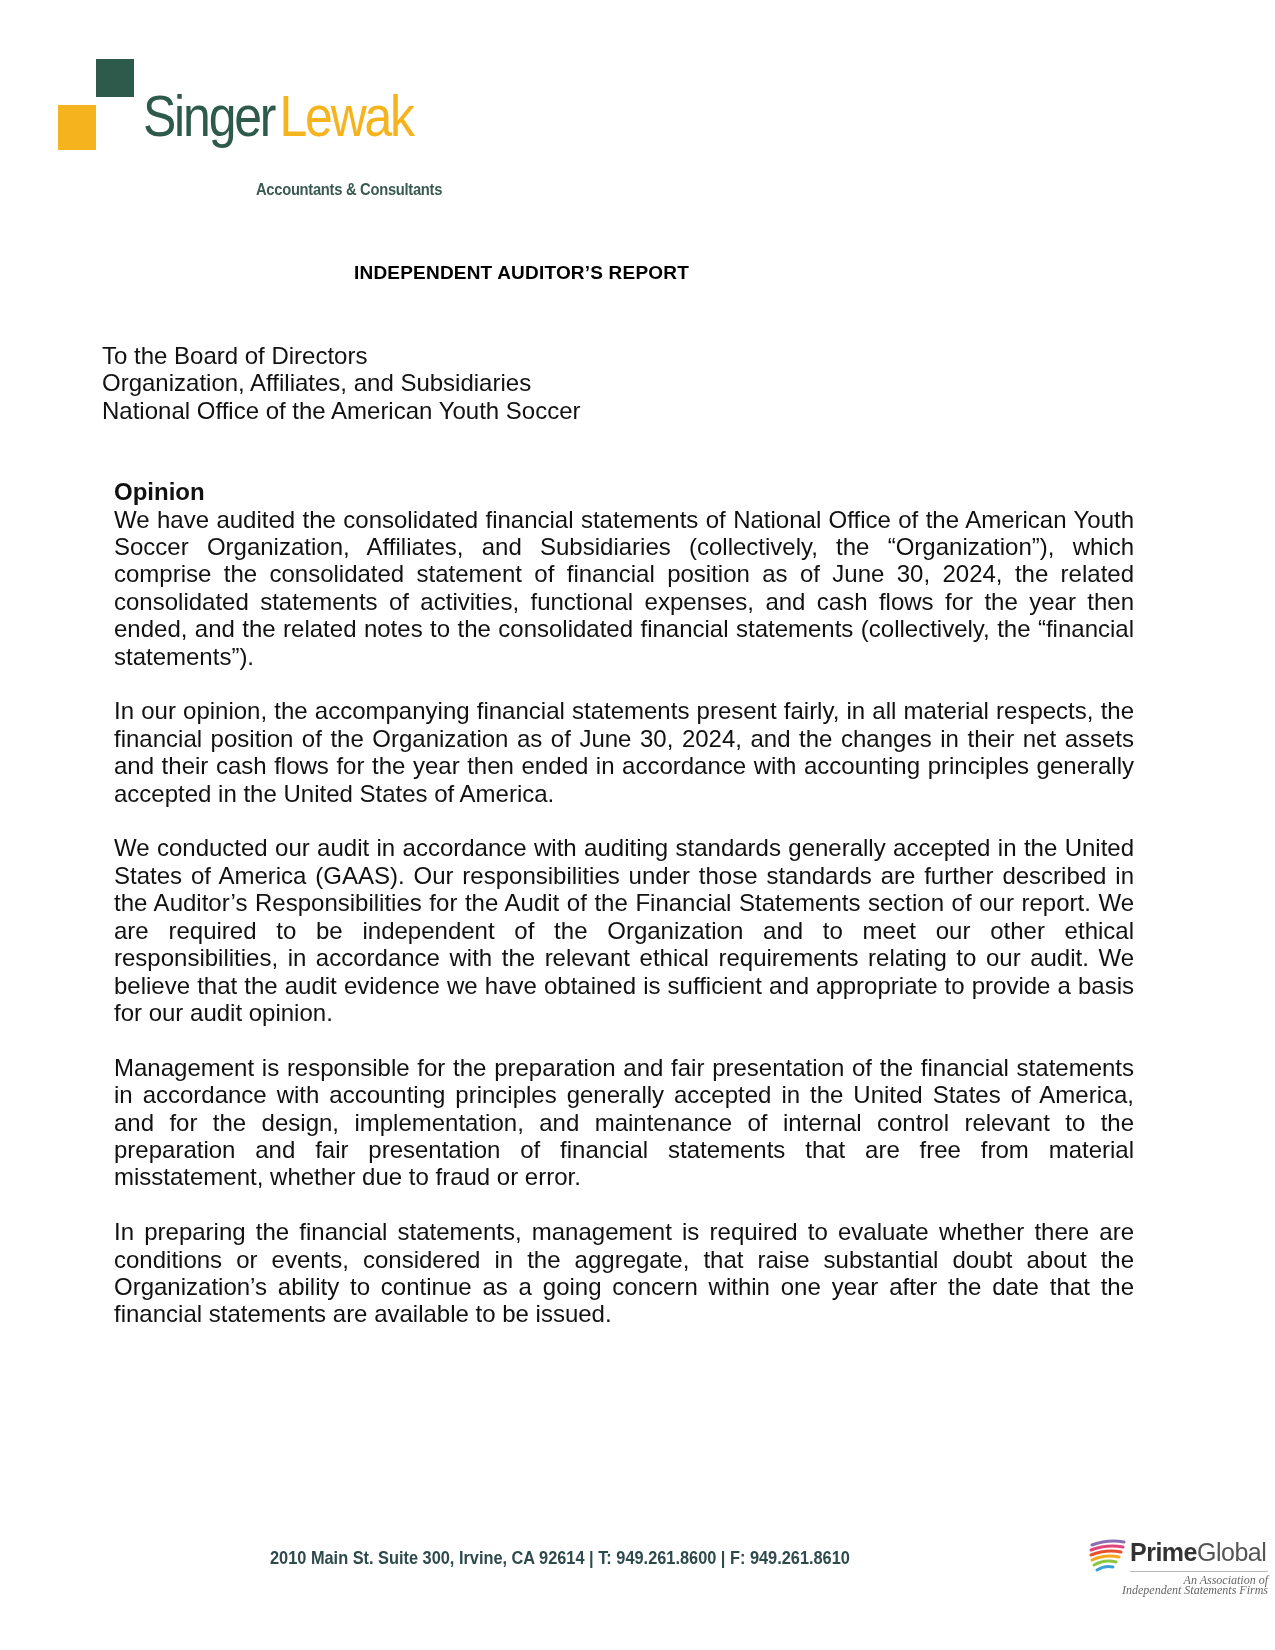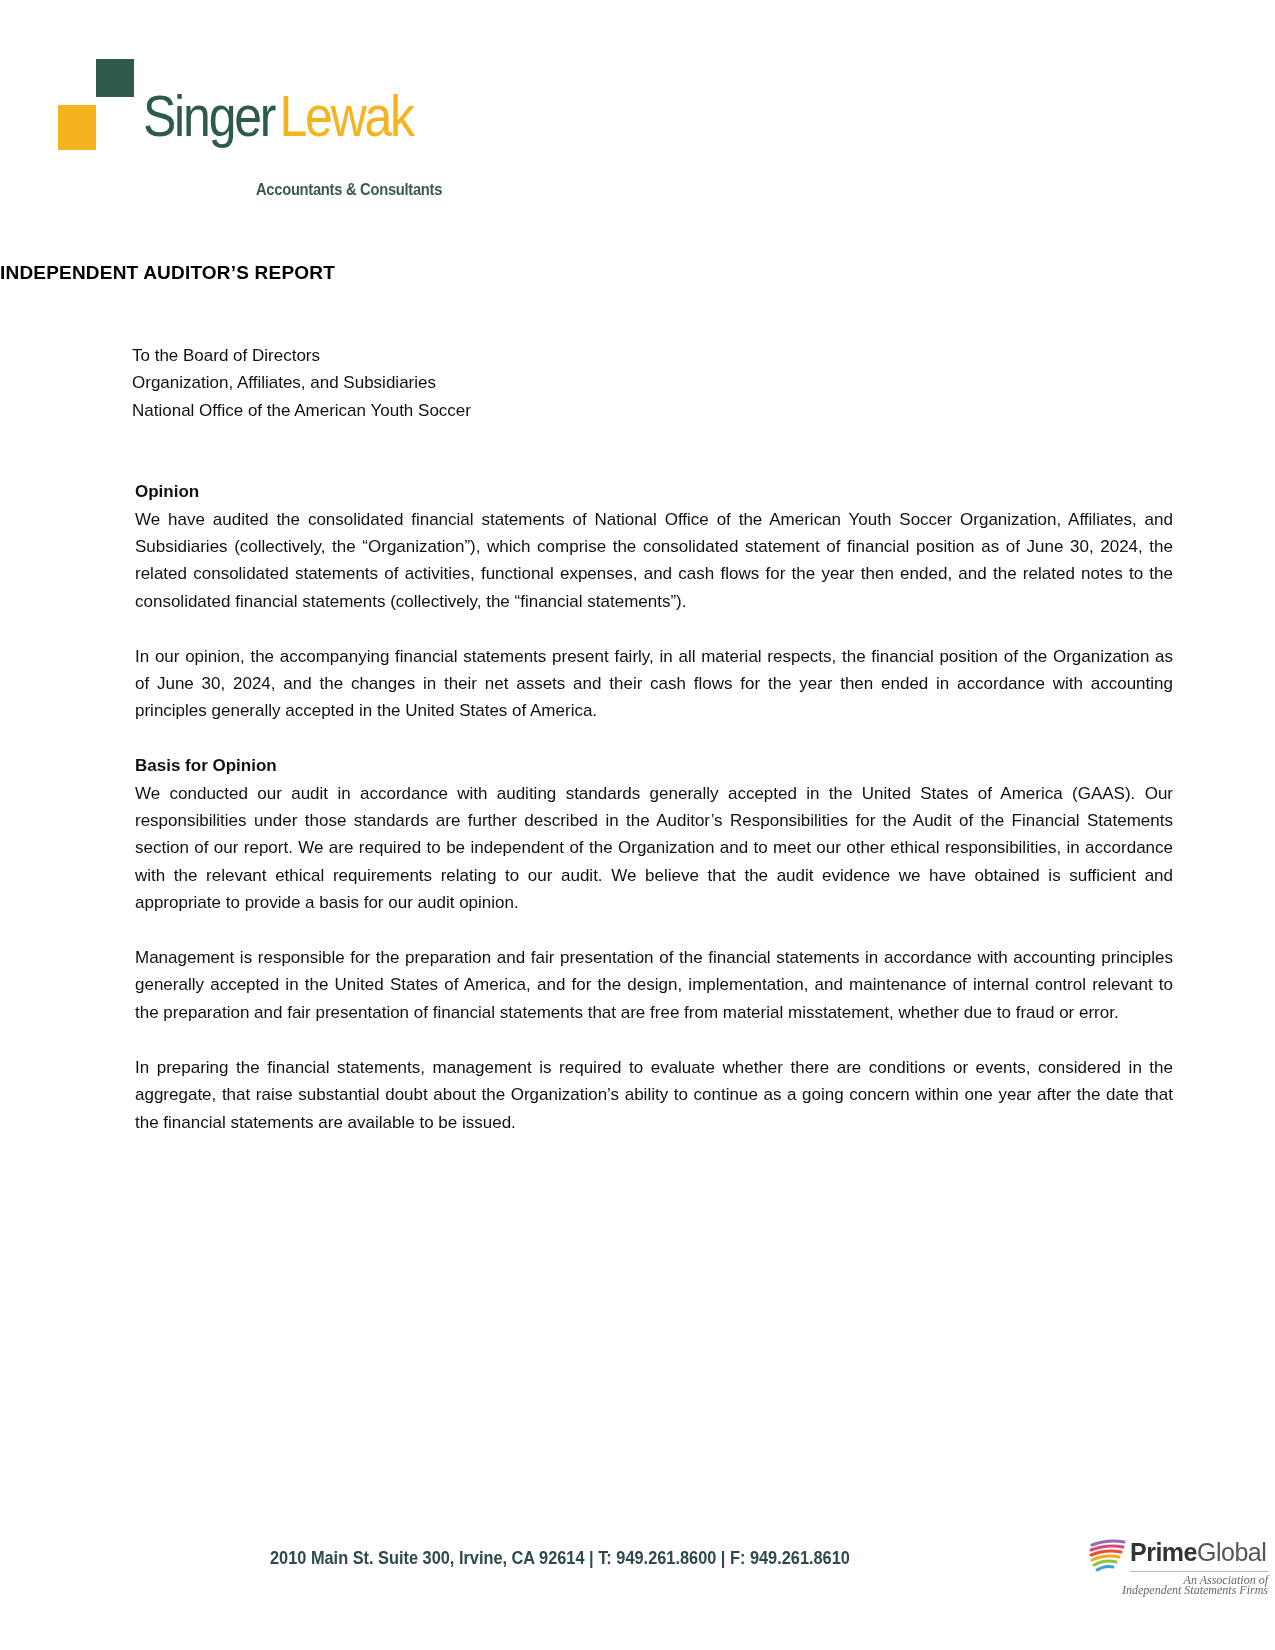--- a/index.html
+++ b/index.html
@@ -66,44 +66,45 @@
       transform-origin: left top;
       white-space: nowrap;
     }
 
     
     .report-title {
       position: absolute;
       left: 0;
       width: 1043px;
       top: 262px;
+      text-align: center;
       font-family: "Liberation Sans", sans-serif;
       font-weight: bold;
       font-size: 19px;
       letter-spacing: 0.2px;
       color: #000000;
     }
 
     
     .content {
       position: absolute;
-      left: 132px;
+      left: 102px;
       top: 342px;
       width: 1044px;
       font-family: "Liberation Sans", sans-serif;
-      font-size: 17px;
+      font-size: 24px;
       line-height: 27.4px;
       color: #111111;
     }
     .addressee {
       margin: 0 0 54px 0;
     }
     .addressee div { white-space: nowrap; }
 
-    .section { margin: 3px; }
+    .section { margin: 12px; }
     .section-heading {
       font-weight: bold;
       margin: 0;
     }
     .para {
       margin: 0 0 27.4px 0;
       text-align: justify;
       text-align-last: left;
     }
 
@@ -189,21 +190,20 @@
     <div>National Office of the American Youth Soccer</div>
   </div>
 
   <div class="section">
     <div class="section-heading">Opinion</div>
     <p class="para">We have audited the consolidated financial statements of National Office of the American Youth Soccer Organization, Affiliates, and Subsidiaries (collectively, the “Organization”), which comprise the consolidated statement of financial position as of June 30, 2024, the related consolidated statements of activities, functional expenses, and cash flows for the year then ended, and the related notes to the consolidated financial statements (collectively, the “financial statements”).</p>
     <p class="para">In our opinion, the accompanying financial statements present fairly, in all material respects, the financial position of the Organization as of June 30, 2024, and the changes in their net assets and their cash flows for the year then ended in accordance with accounting principles generally accepted in the United States of America.</p>
   </div>
 
   <div class="section">
-    <div class="section-heading">Basis for Opinion</div>
     <p class="para">We conducted our audit in accordance with auditing standards generally accepted in the United States of America (GAAS). Our responsibilities under those standards are further described in the Auditor’s Responsibilities for the Audit of the Financial Statements section of our report. We are required to be independent of the Organization and to meet our other ethical responsibilities, in accordance with the relevant ethical requirements relating to our audit. We believe that the audit evidence we have obtained is sufficient and appropriate to provide a basis for our audit opinion.</p>
   </div>
 
   <div class="section">
     <p class="para">Management is responsible for the preparation and fair presentation of the financial statements in accordance with accounting principles generally accepted in the United States of America, and for the design, implementation, and maintenance of internal control relevant to the preparation and fair presentation of financial statements that are free from material misstatement, whether due to fraud or error.</p>
     <p class="para">In preparing the financial statements, management is required to evaluate whether there are conditions or events, considered in the aggregate, that raise substantial doubt about the Organization’s ability to continue as a going concern within one year after the date that the financial statements are available to be issued.</p>
   </div>
 
 </div>
 

